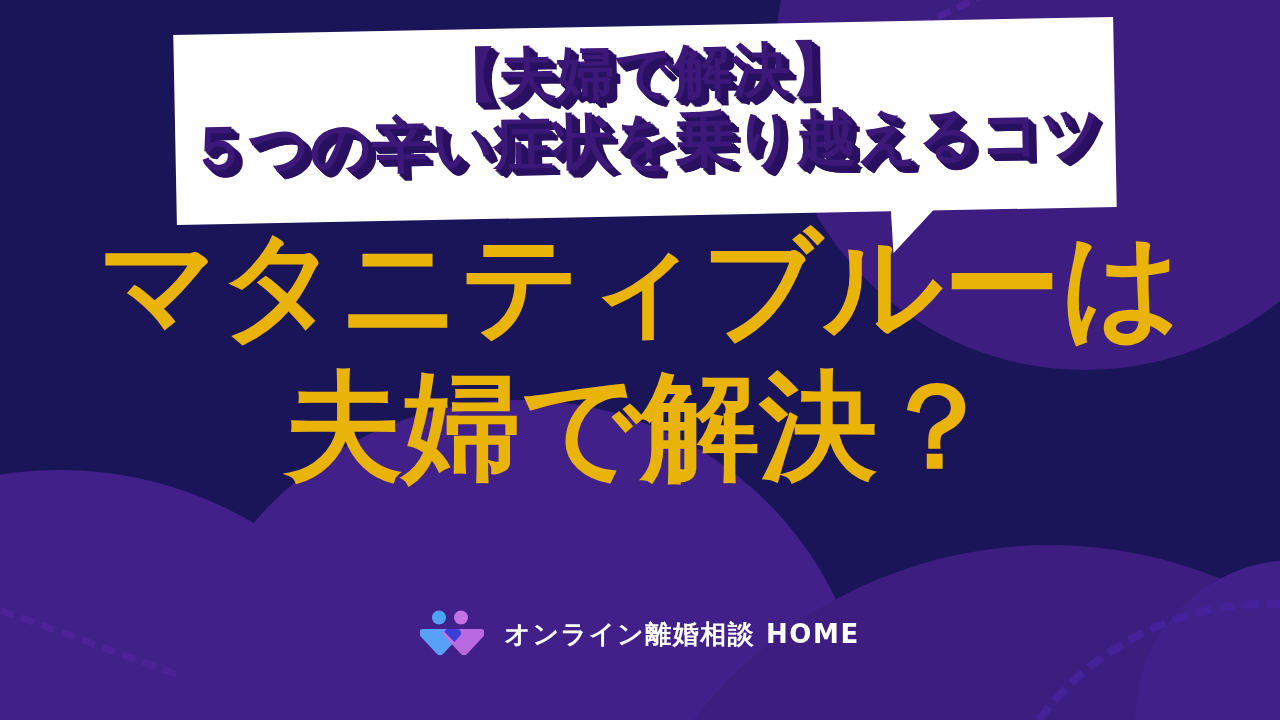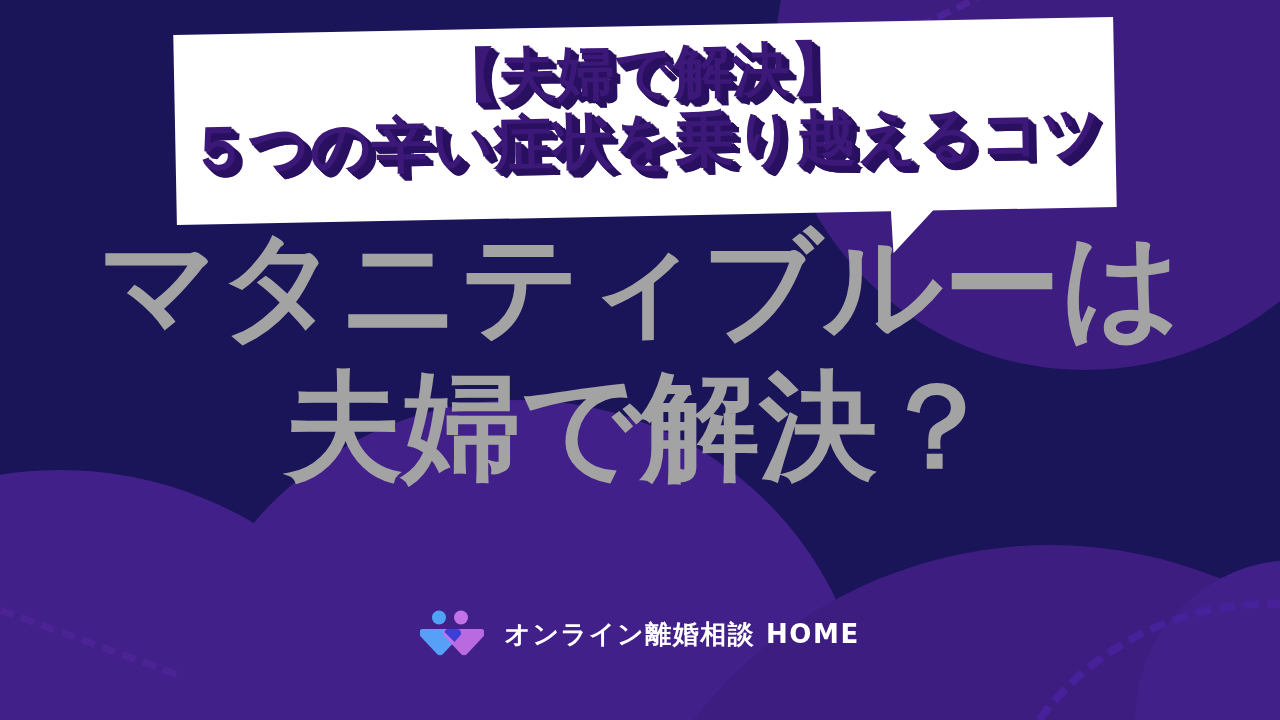--- a/index.html
+++ b/index.html
@@ -119,21 +119,21 @@
        8px 7px 0 #2a1060;
   }
   .bt-1{font-size:58px;}
   .bt-2{font-size:60px;margin-top:2px;}
 
   
   .headline{
     position:absolute;
     left:0;right:0;top:222px;
     text-align:center;
-    color:#a3a3a3;
+    color:#eab308;
     font-family:"DejaVu Sans","Liberation Sans",sans-serif;
     font-weight:700;
     line-height:1.08;
     letter-spacing:-0.005em;
   }
   .hl-1{font-size:118px;white-space:nowrap;}
   .hl-2{font-size:118px;margin-top:14px;white-space:nowrap;}
 
   
   .brand{

